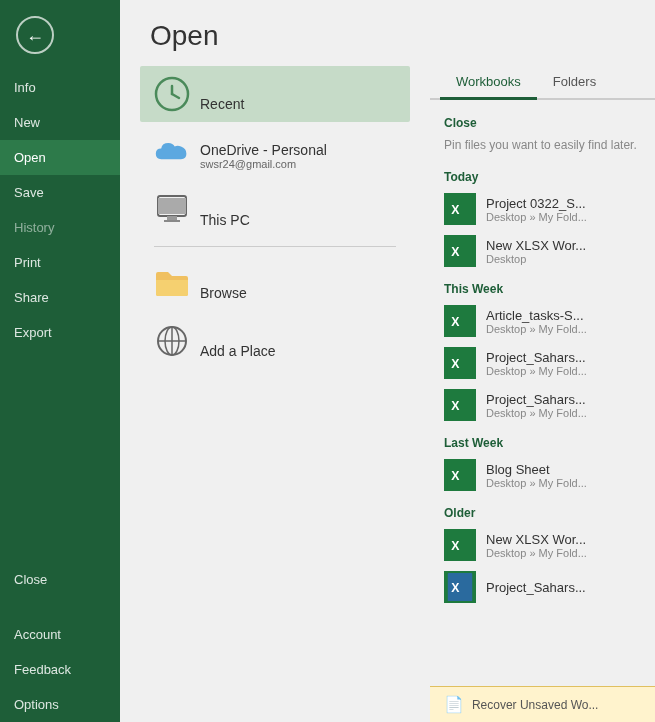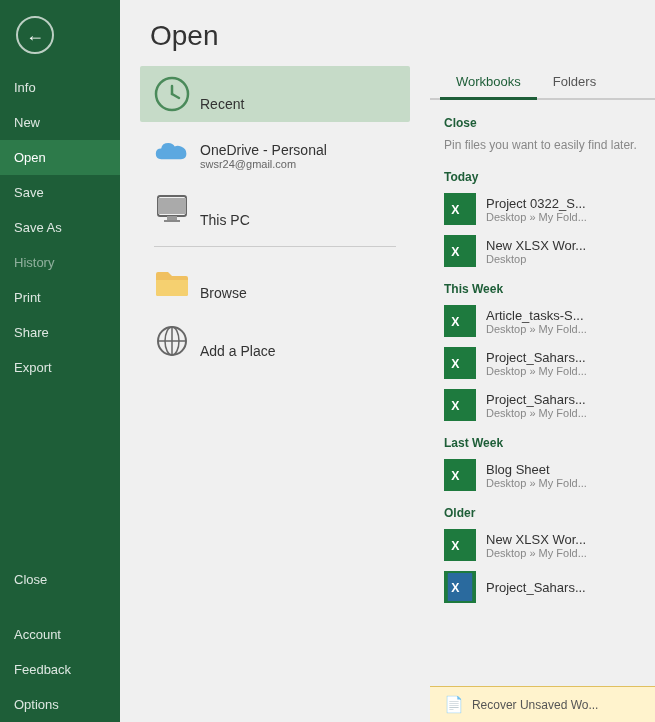--- a/index.html
+++ b/index.html
@@ -186,21 +186,20 @@
 
 <div class="sidebar">
   <div class="sidebar-back">
     <div class="back-circle">←</div>
   </div>
   <div class="sidebar-nav">
     <div class="sidebar-item">Info</div>
     <div class="sidebar-item">New</div>
     <div class="sidebar-item active">Open</div>
     <div class="sidebar-item">Save</div>
-    <div class="sidebar-item">Save As</div>
     <div class="sidebar-item muted">History</div>
     <div class="sidebar-item">Print</div>
     <div class="sidebar-item">Share</div>
     <div class="sidebar-item">Export</div>
   </div>
   <div class="sidebar-bottom">
     <div class="sidebar-item">Close</div>
     <div style="height:20px;"></div>
     <div class="sidebar-item">Account</div>
     <div class="sidebar-item">Feedback</div>

